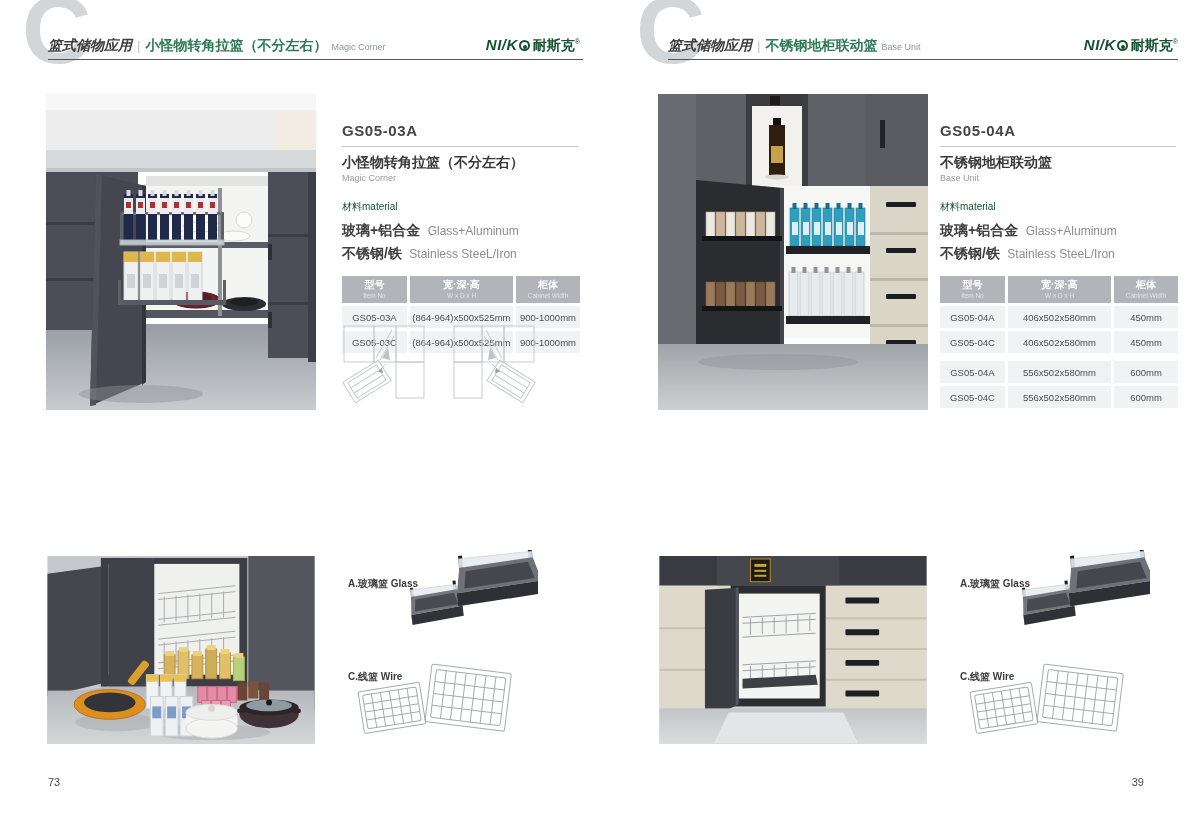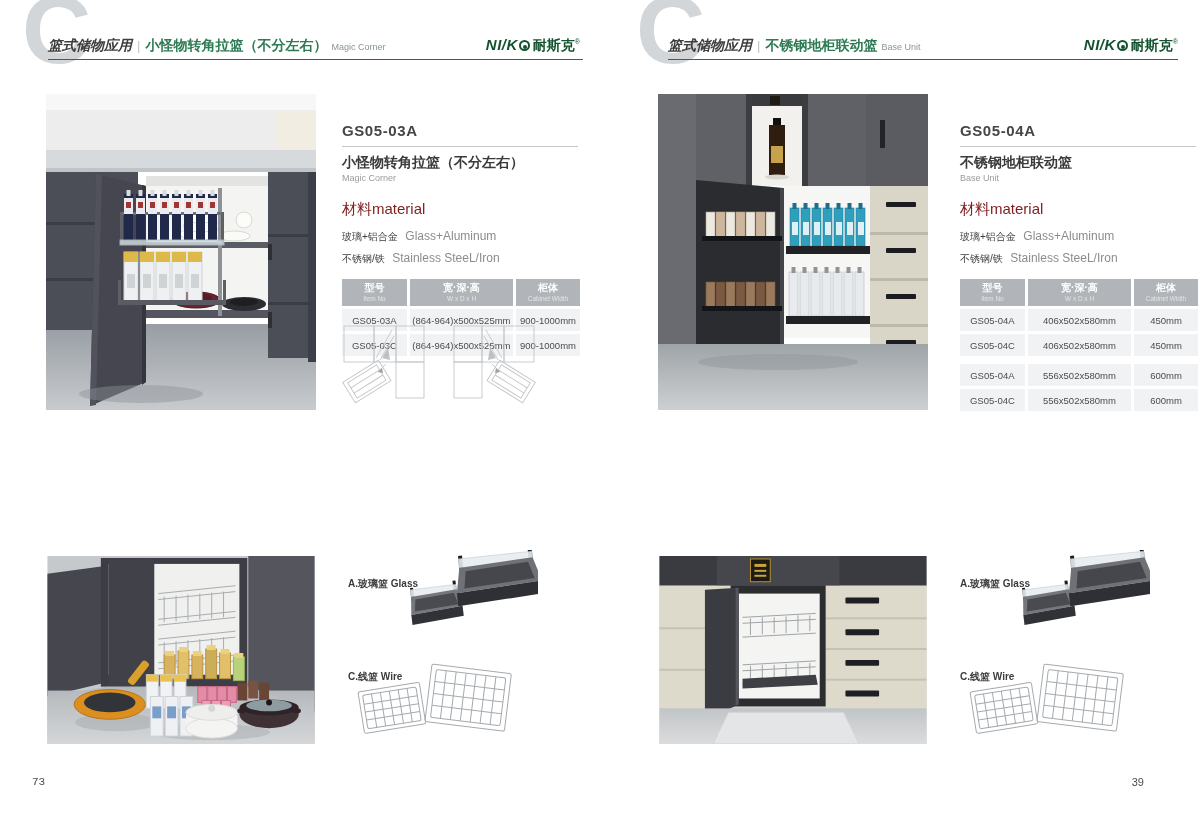--- a/index.html
+++ b/index.html
@@ -34,29 +34,29 @@
   
   .photo { position:absolute; overflow:hidden; }
   .photo-main { left:46px; top:94px; width:270px; height:316px; }
   .pr .photo-main { left:58px; }
   .photo-bottom { left:46px; top:556px; width:270px; height:188px; }
   .pr .photo-bottom { left:58px; }
   .photo svg { display:block; }
 
   
   .info { position:absolute; left:342px; top:122px; width:236px; }
-  .pr .info { left:360px; }
+  .pr .info { left:340px; }
   .model { font-size:15px; font-weight:bold; color:#454545; letter-spacing:0.6px;
            padding-bottom:7px; border-bottom:1px solid #c7c7c7; }
   .name-cn { margin-top:7px; font-size:14px; font-weight:bold; color:#3a3a3a; }
   .name-en { margin-top:1px; font-size:9px; color:#9b9b9b; }
-  .mat-label { margin-top:17px; font-size:15px; color:#7f1d1d; }
+  .mat-label { margin-top:17px; font-size:10px; color:#14532d; }
   .mat-rows { margin-top:7px; }
   .mat-row { margin-bottom:4px; white-space:nowrap; }
-  .mat-cn { font-size:10px; font-weight:normal; color:#3e3e3e; }
+  .mat-cn { font-size:14px; font-weight:bold; color:#3e3e3e; }
   .mat-en { font-size:12px; color:#8c8c8c; margin-left:3px; }
 
   
   .spec-table { margin-top:13px; width:238px; }
   .t-row { display:flex; gap:3px; margin-bottom:3px; }
   .t-row.grp-gap { margin-top:8px; }
   .t-cell { text-align:center; }
   .c1 { width:78px; } .c2 { width:124px; } .c3 { width:77px; }
   .t-h { background:#b1b5b9; color:#fff; padding:3px 0 4px; }
   .th-cn { font-size:10px; font-weight:bold; line-height:1.25; }
@@ -72,21 +72,21 @@
   .pr .glass-label { left:360px; }
   .wire-label  { left:348px; top:670px; }
   .pr .wire-label { left:360px; }
   .acc-img { position:absolute; }
   .glass-img { left:408px; top:550px; }
   .pr .glass-img { left:420px; }
   .wire-img { left:350px; top:658px; }
   .pr .wire-img { left:362px; }
 
   .page-num { position:absolute; top:776px; font-size:11px; color:#4c4c4c; }
-  .pl .page-num { left:32px;font-family:Liberation Mono, monospace; }
+  .pl .page-num { left:48px; }
   .pr .page-num { right:56px; }
 </style>
 </head>
 <body>
 
 <div class="canvas">
 
   <div class="page pl">
     <div class="watermark">C</div>
     <div class="header-text">

